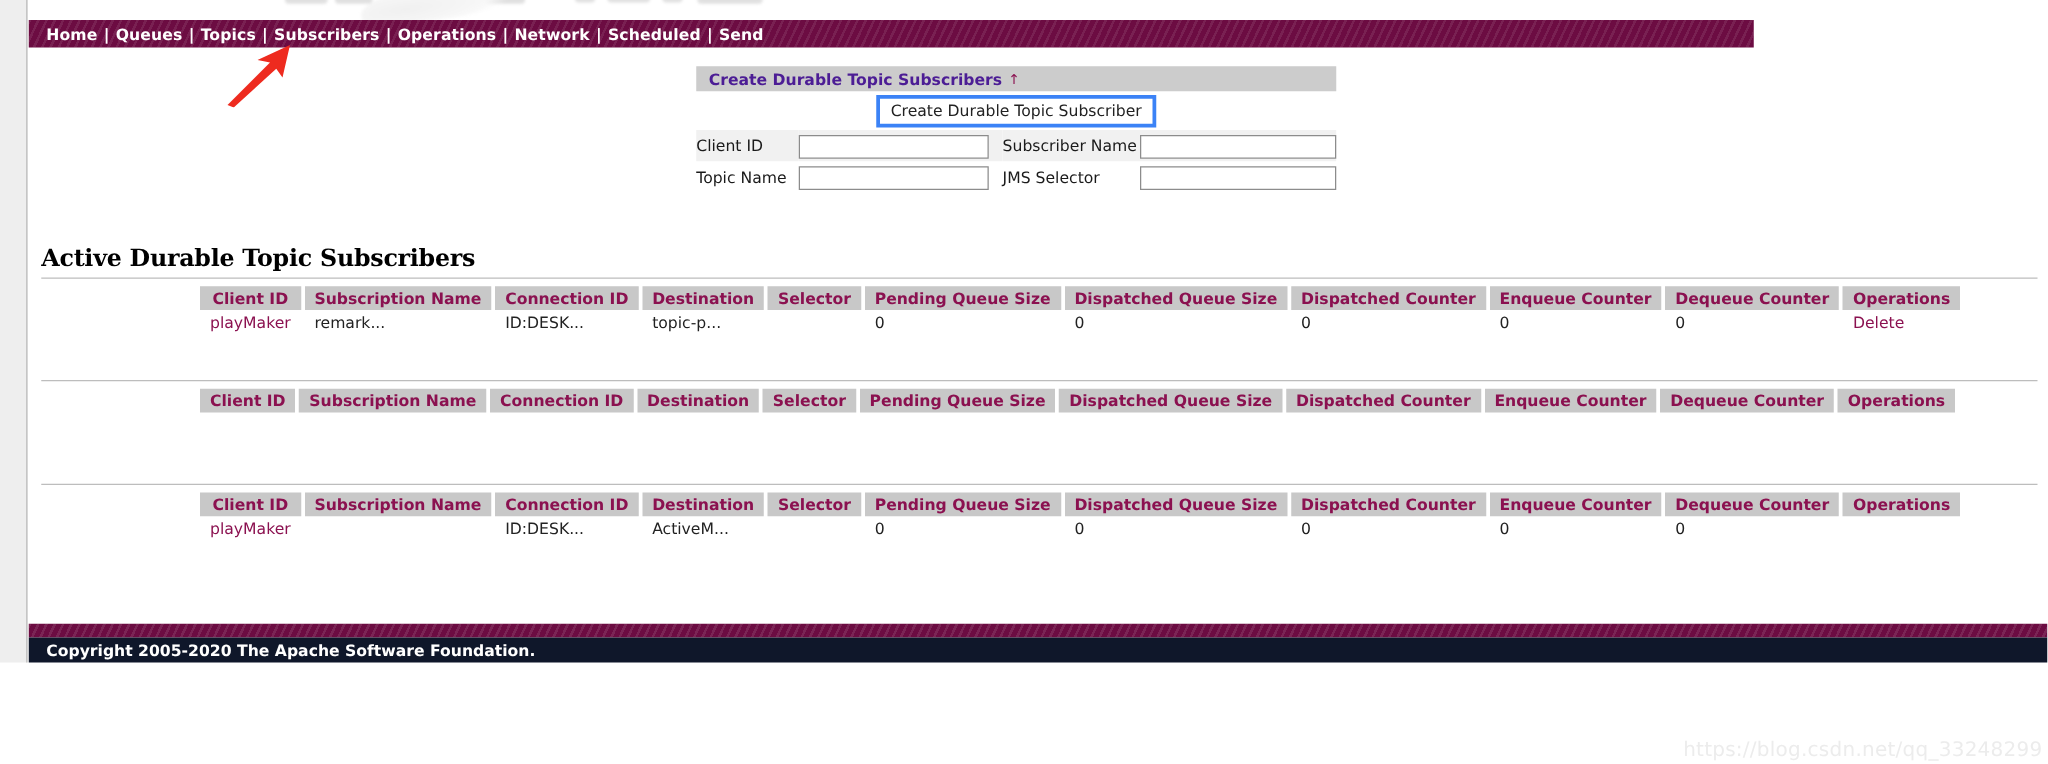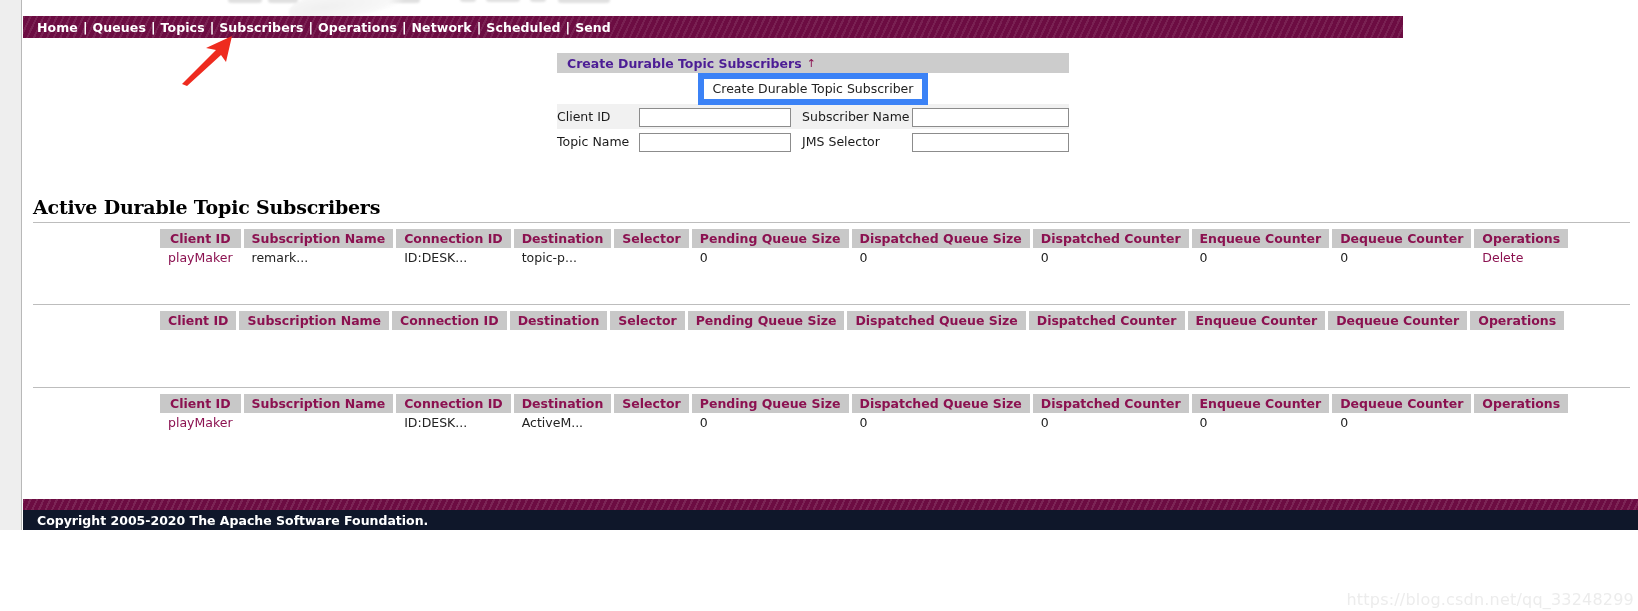--- a/index.html
+++ b/index.html
@@ -103,21 +103,21 @@
   .form-title-bar .up {
     color: #8b1150; font-size: 11px; margin-left: 5px;
   }
   .create-btn-row {
     height: 26px;
     display: flex; align-items: center; justify-content: center;
     padding-top: 5px;
   }
   .create-btn {
     background: #ffffff;
-    border: 6px solid #3b82f6;
+    border: 3px solid #3b82f6;
     font-size: 12.5px;
     font-family: "DejaVu Sans", sans-serif;
     color: #222222;
     padding: 2px 9px 3px 9px;
     cursor: pointer;
   }
   table.cform { border-collapse: collapse; width: 512px; margin-top: 5px; }
   table.cform td { padding: 0; vertical-align: middle; }
   .lbl {
     font-size: 12.5px; color: #1a1a1a;

